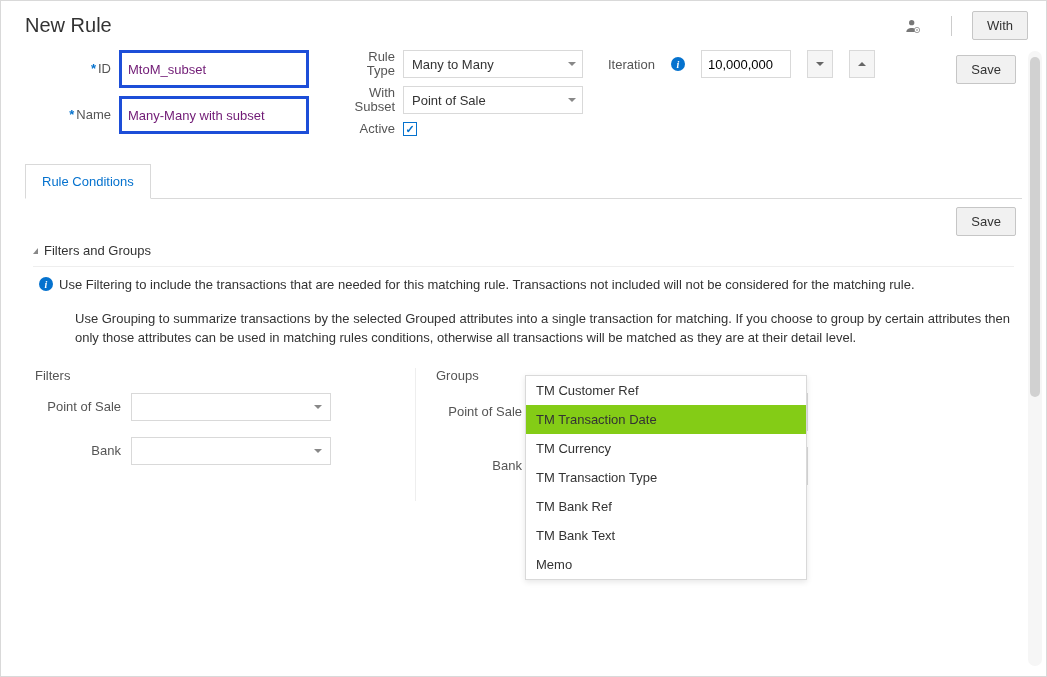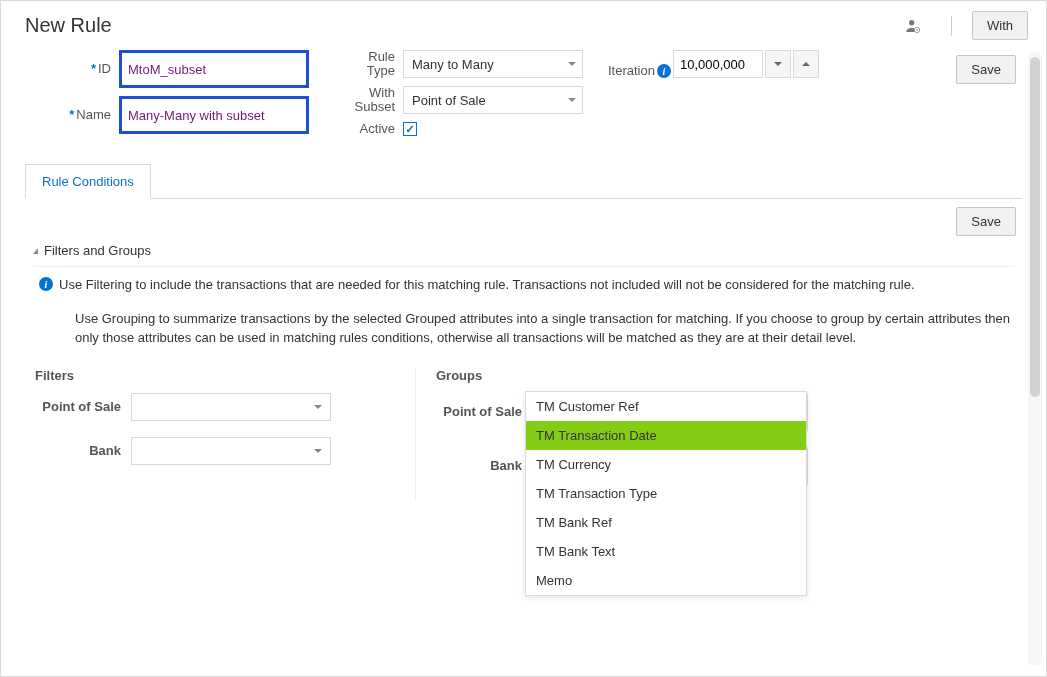--- a/index.html
+++ b/index.html
@@ -17,48 +17,48 @@
   .col3 { flex:1; }
   .field-row { display: flex; align-items: center; margin-bottom: 8px; }
   .field-row.top { align-items: flex-start; }
   .label { width: 94px; text-align: right; padding-right: 8px; color: #555; font-size: 13px; flex-shrink: 0; line-height: 26px;}
   .label .req { color: #0572ce; font-weight: bold; margin-right: 2px;}
   .input { height: 28px; border: 3px solid #1d4ed8; padding: 16px 6px; font-size: 13px; color: #701a75; background: #fff; width: 190px; }
   .textarea { width: 190px; height: 70px; border: 1px solid #d9d9d9; resize: none; }
   .select-wrap { position: relative; width: 180px; height: 28px; border: 1px solid #d9d9d9; background: #fff; display: flex; align-items: center; padding: 0 22px 0 8px; color: #333; cursor: pointer;}
   .select-caret { position: absolute; right: 6px; top: 50%; transform: translateY(-50%); width: 0; height: 0; border-left: 4px solid transparent; border-right: 4px solid transparent; border-top: 4px solid #888; }
   .label2 { width: 64px; text-align: right; padding-right: 8px; color:#555; font-size:13px; line-height:14px; flex-shrink:0; }
-  .iter-wrap { display:flex; align-items:flex-end; gap:2px; }
+  .iter-wrap { display:flex; align-items:center; gap:16px; }
   .iter-label { color:#555; }
   .info-icon { width:14px; height:14px; border-radius:50%; background:#0572ce; color:#fff; display:inline-flex; align-items:center; justify-content:center; font-size:10px; font-weight:bold; font-style: italic; font-family: serif;}
   .spin-input { height: 28px; width: 90px; border:1px solid #d9d9d9; padding: 0 6px; font-size:13px; }
   .spin-btn { width:26px; height:28px; border:1px solid #d9d9d9; background:#f5f5f5; display:inline-flex; align-items:center; justify-content:center; cursor:pointer;}
   .spin-btn svg { width:10px; height:10px; fill:#666;}
   .save-top { position:absolute; right:30px; top:54px; }
   .checkbox { width:14px; height:14px; border:1px solid #0572ce; display:inline-flex; align-items:center; justify-content:center; cursor:pointer; background:#fff; }
   .checkbox .chk { color:#0572ce; font-size:11px; font-weight:bold; line-height:1;}
   .tabs { margin:20px 24px 0 24px; border-bottom:1px solid #d9d9d9; display:flex; }
   .tab { border:1px solid #d9d9d9; border-bottom:1px solid #fff; padding:9px 16px; color:#0572ce; font-size:13px; margin-bottom:-1px; background:#fff; cursor:pointer;}
   .tab-body { margin:0 24px; padding: 14px 0 20px 0; position:relative;}
   .save-inner { position:absolute; right:6px; top:8px;}
   .section-head { display:flex; align-items:center; gap:6px; color:#333; font-size:13px; margin: 30px 0 8px 8px;}
   .tri { width:0; height:0; border-left:5px solid transparent; border-bottom:6px solid #888; transform: rotate(0deg); }
   .hr { border: none; border-top:1px solid #eee; margin:0 8px;}
   .info-block { display:flex; align-items:flex-start; gap:6px; padding: 8px 10px 0 14px; color:#333; line-height:1.5;}
   .info-block p { margin: 0 0 14px 0;}
   .fg-row { display:flex; margin-top: 6px; padding-left: 10px;}
-  .fg-col { flex:0 0 380px;font-weight:bold; }
+  .fg-col { flex:0 0 380px; }
   .fg-col.border { border-left:1px solid #eee; padding-left: 20px;}
   .fg-title { color:#555; margin-bottom:10px; }
   .sub-row { display:flex; align-items:center; margin-bottom: 16px;}
   .sub-label { width:96px; text-align:right; padding-right: 10px; color:#555;}
   .sub-select { width: 200px; height: 28px; border:1px solid #d9d9d9; position:relative; background:#fff; cursor:pointer;}
   .sub-select .select-caret{ right:8px;}
   .grp-input { width: 276px; height:38px; border:1px solid #d9d9d9; background:#fff; cursor:pointer; position:relative;}
-  .dropdown { position:absolute; left:524px; top:390px; width:282px; background:#fff; border:1px solid #d9d9d9; box-shadow: 0 2px 6px rgba(0,0,0,0.1); z-index: 50;}
+  .dropdown { position:absolute; left:524px; top:374px; width:282px; background:#fff; border:1px solid #d9d9d9; box-shadow: 0 2px 6px rgba(0,0,0,0.1); z-index: 50;}
   .dropdown .opt { padding:7px 10px; font-size:13px; color:#333; cursor:pointer;}
   .dropdown .opt.sel { background:#84cc16;}
   .scroll-thumb { position:absolute; right:6px; top:56px; width:10px; height:340px; background:#d1d1d1; border-radius:5px;}
   .scroll-track { position:absolute; right:4px; top:50px; bottom:10px; width:14px; background:#f6f6f6; border-radius:7px;}
   .person-icon{display:inline-block;}
 </style>
 </head>
 <body>
 
 <div class="dialog">

